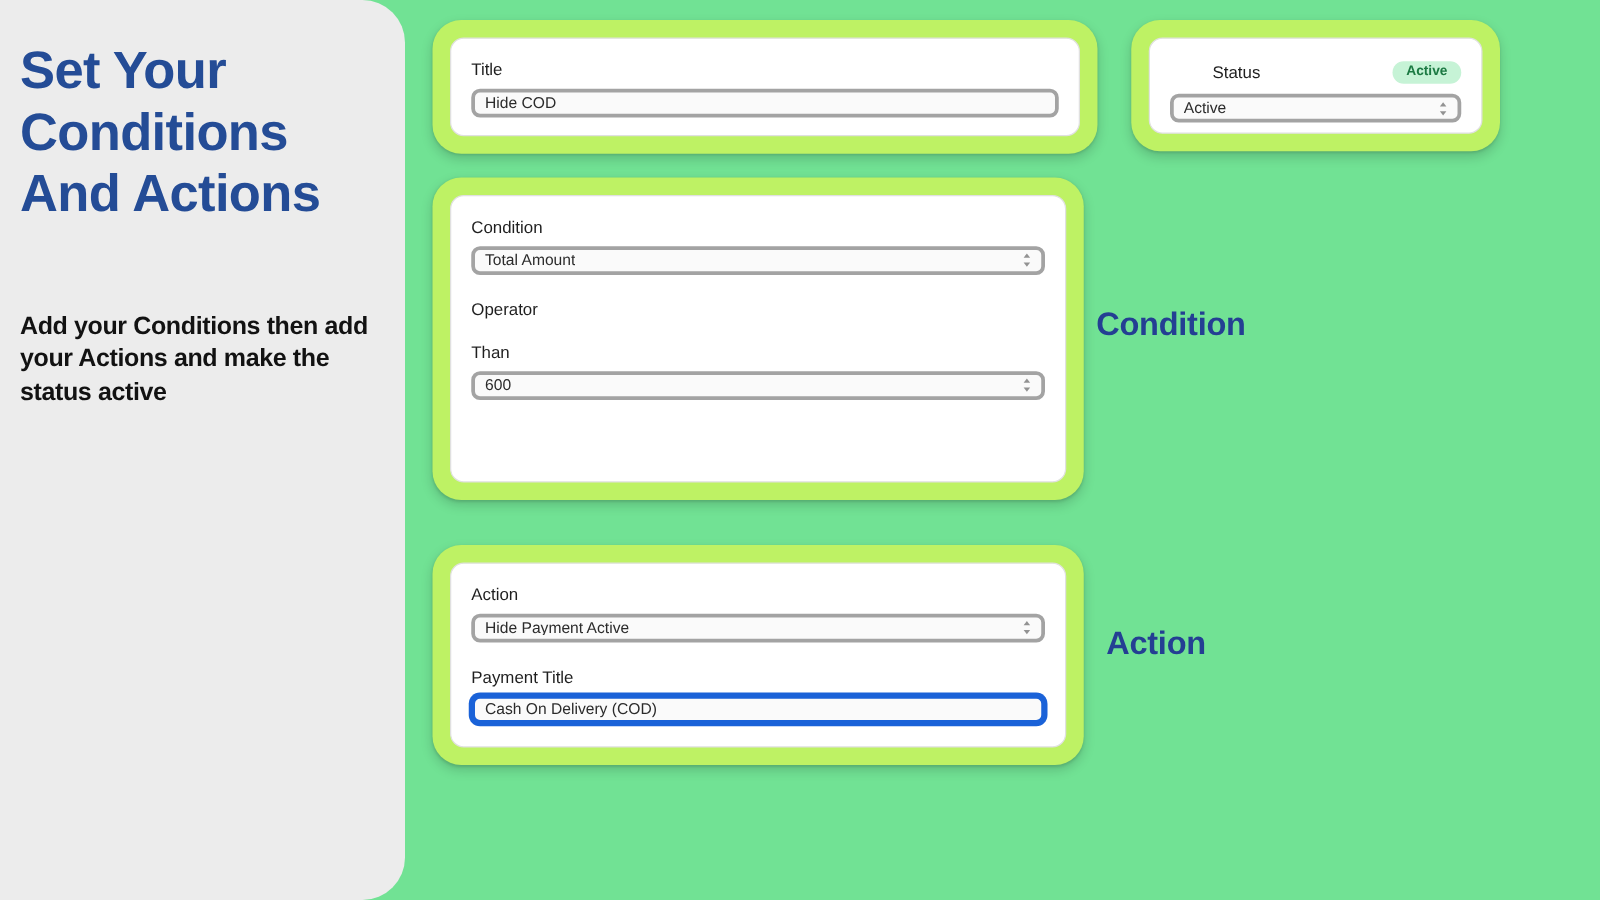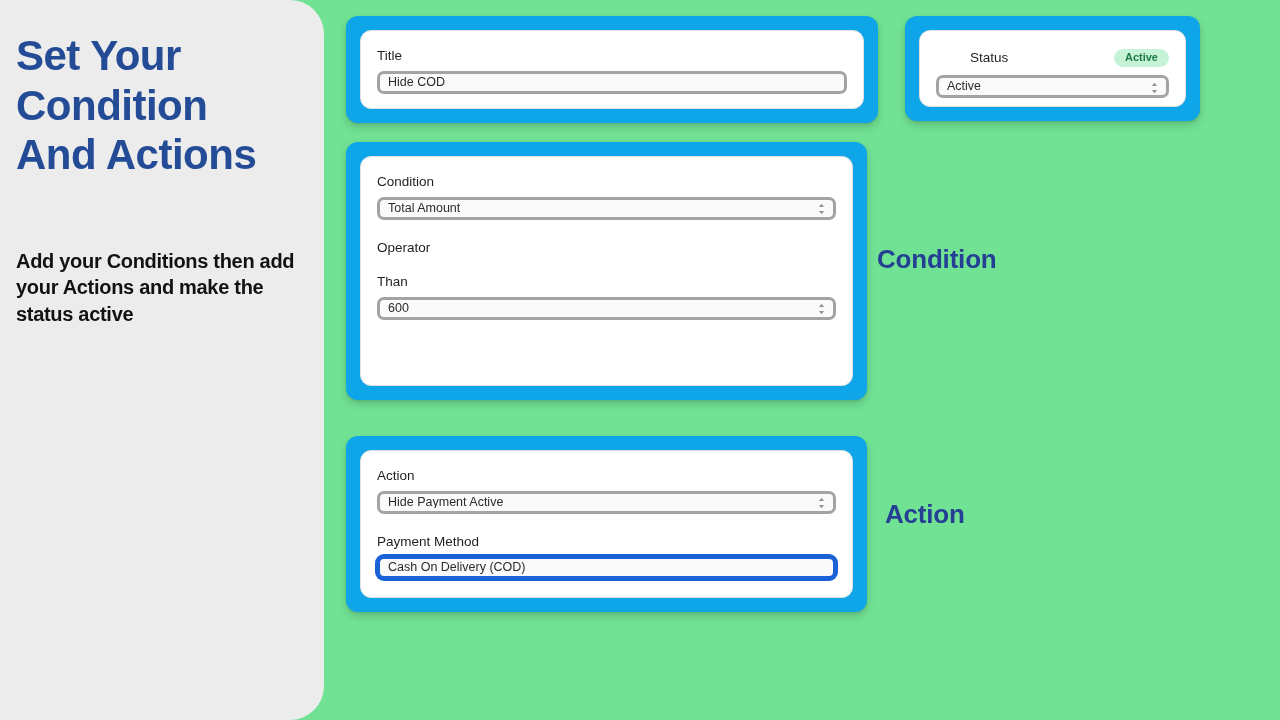--- a/index.html
+++ b/index.html
@@ -54,22 +54,22 @@
     position: absolute;
     left: 324px;
     top: 0;
     width: 956px;
     height: 720px;
   }
 
   
   .card-outer {
     position: absolute;
-    background: #0ea5e9;
-    border-radius: 12px;
+    background: #bef264;
+    border-radius: 23px;
     box-shadow: 0 4px 9px rgba(0,0,0,0.17), 0 1px 2px rgba(0,0,0,0.10);
   }
 
   .card-inner {
     position: absolute;
     inset: 14px;
     border: 1px solid #e0e0e0;
     border-radius: 11px;
     background: #ffffff;
     padding: 18px 16px 16px 16px;
@@ -157,21 +157,21 @@
     line-height: 1;
   }
   #annot-condition { left: 553px; top: 246px; }
   #annot-action    { left: 561px; top: 501px; }
 </style>
 </head>
 <body>
 
 <div id="sidebar">
   <h1 id="sidebar-heading">Set Your
-Condition
+Conditions
 And Actions</h1>
   <p id="sidebar-body">Add your Conditions then add your Actions and make the status active</p>
 </div>
 
 <div id="canvas">
 
   <div class="card-outer" id="card-title">
     <div class="card-inner">
       <div class="field-group">
         <label class="field-label">Title</label>
@@ -246,21 +246,21 @@
           <span class="stepper">
             <svg viewBox="0 0 9 13" width="9" height="13">
               <path d="M4.5 1.2 L7.1 4.6 H1.9 Z" fill="#6b6b6b"></path>
               <path d="M4.5 11.8 L7.1 8.4 H1.9 Z" fill="#6b6b6b"></path>
             </svg>
           </span>
         </div>
       </div>
 
       <div class="field-group">
-        <label class="field-label">Payment Method</label>
+        <label class="field-label">Payment Title</label>
         <div class="field focused">
           <span class="field-value">Cash On Delivery (COD)</span>
         </div>
       </div>
 
     </div>
   </div>
 
   <div class="annotation" id="annot-condition">Condition</div>
   <div class="annotation" id="annot-action">Action</div>

